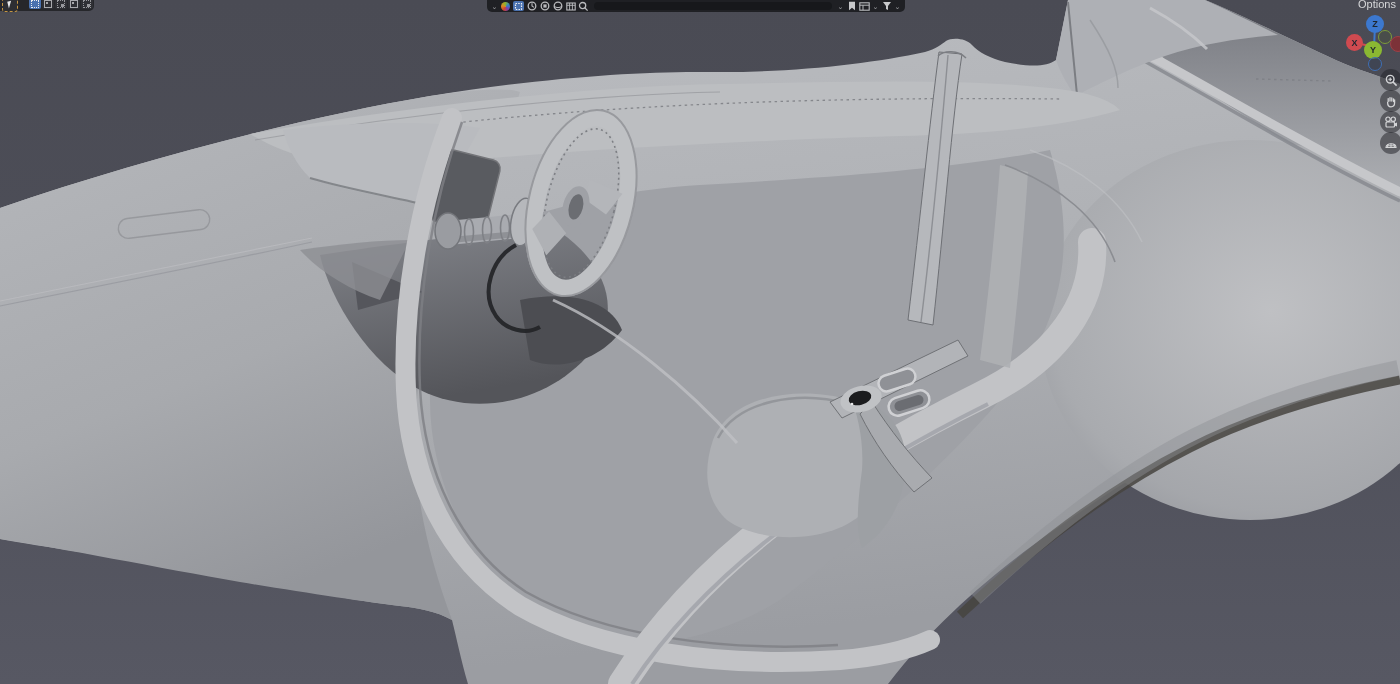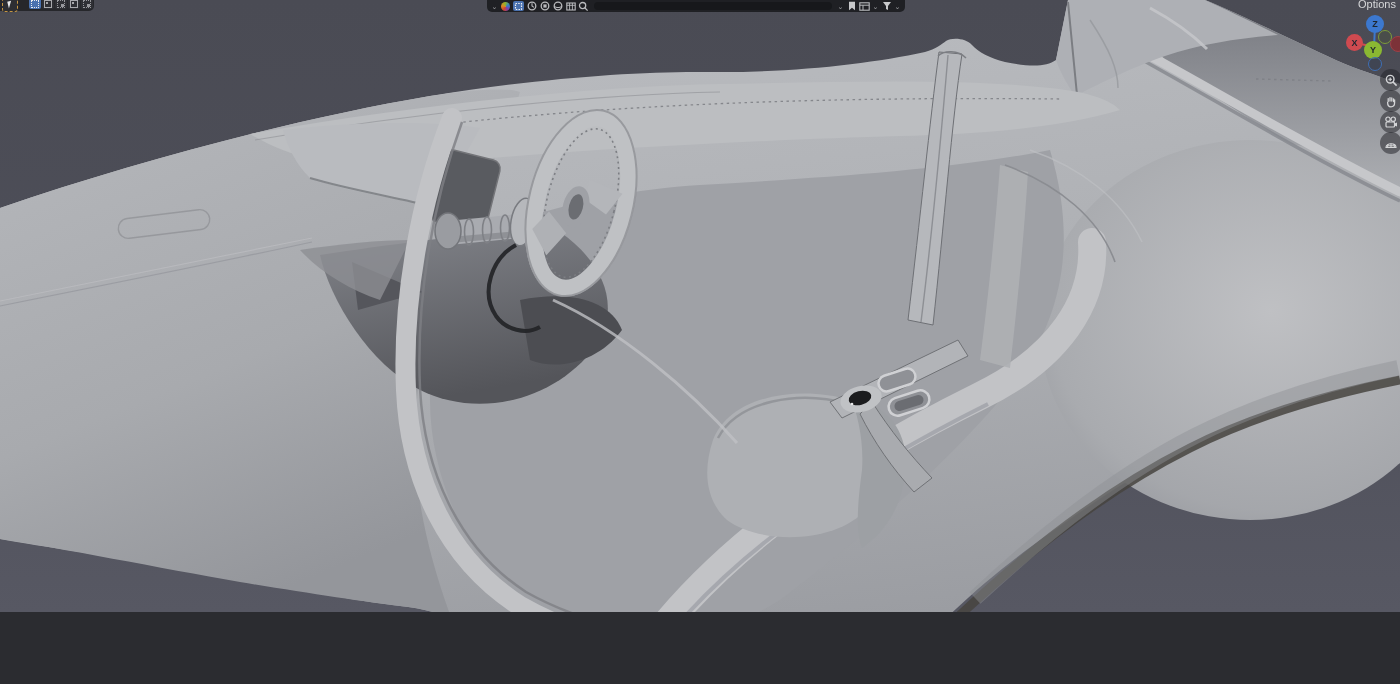--- a/index.html
+++ b/index.html
@@ -1,16 +1,16 @@
 <!DOCTYPE html>
 <html><head>
 <meta charset="utf-8">
 <style>
   html,body{margin:0;padding:0;background:#2b2c30;}
-  .stage{position:relative;width:1400px;height:612px;overflow:hidden;
+  .stage{position:relative;width:1400px;height:684px;overflow:hidden;
          font-family:"Liberation Sans",sans-serif;
          background:linear-gradient(180deg,#4a4b54 0%,#4d4e58 45%,#575863 100%);}
   .stage svg{display:block;}
   #scene{position:absolute;inset:0;}
 
   
   .tool-header{position:absolute;left:0;top:0;height:11px;width:94px;
     background:#26272b;border-radius:0 0 5px 0;display:flex;align-items:flex-start;}
   .active-tool-btn{position:absolute;left:2px;top:-3px;width:14px;height:13px;
     background:#2d2e32;border:1px dashed #c59542;border-radius:3px;

